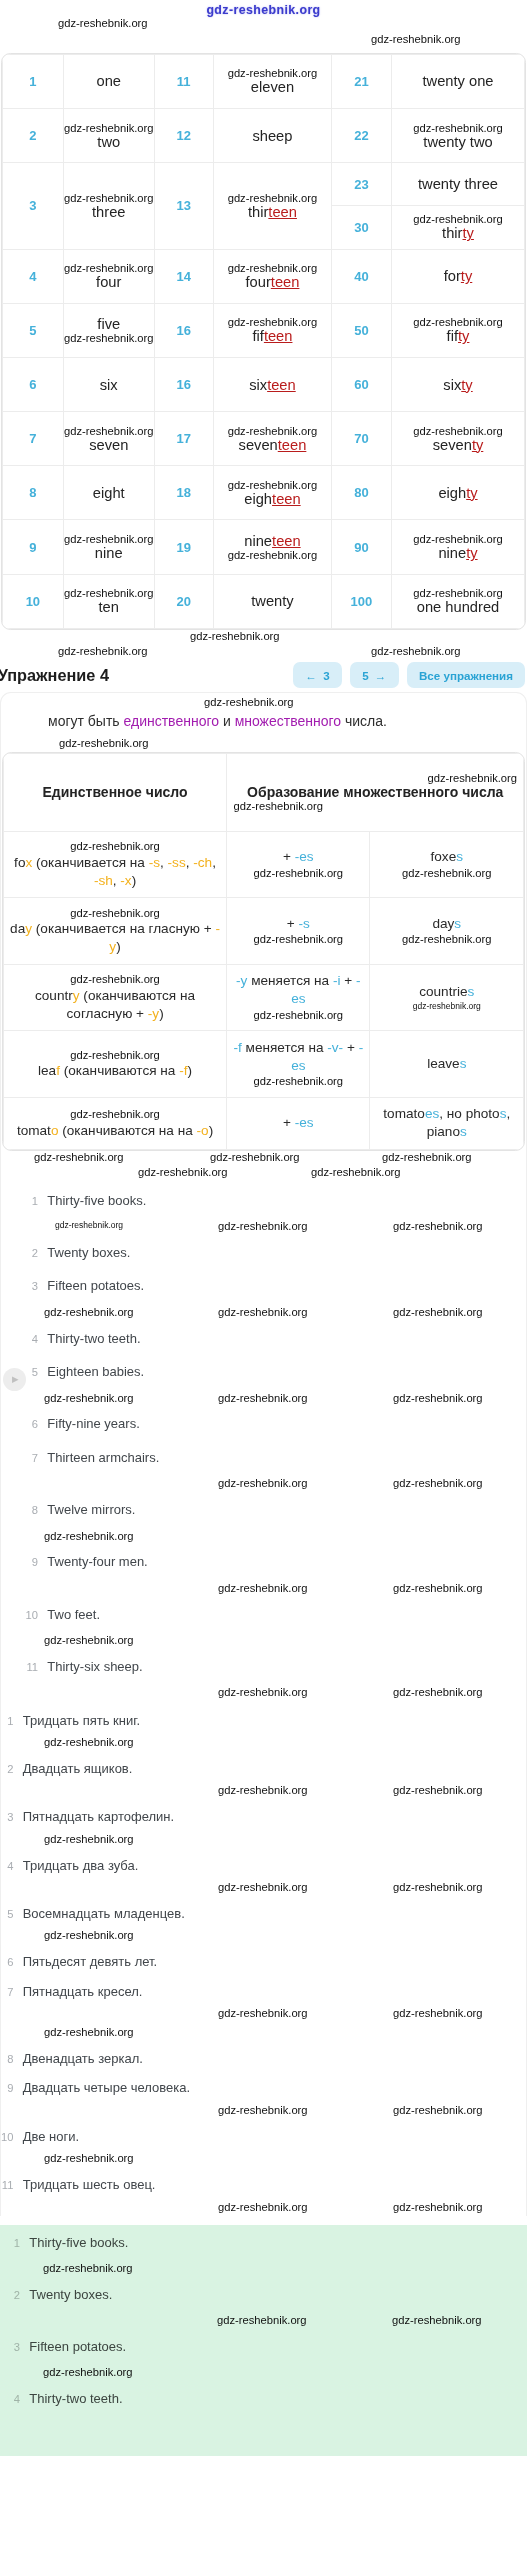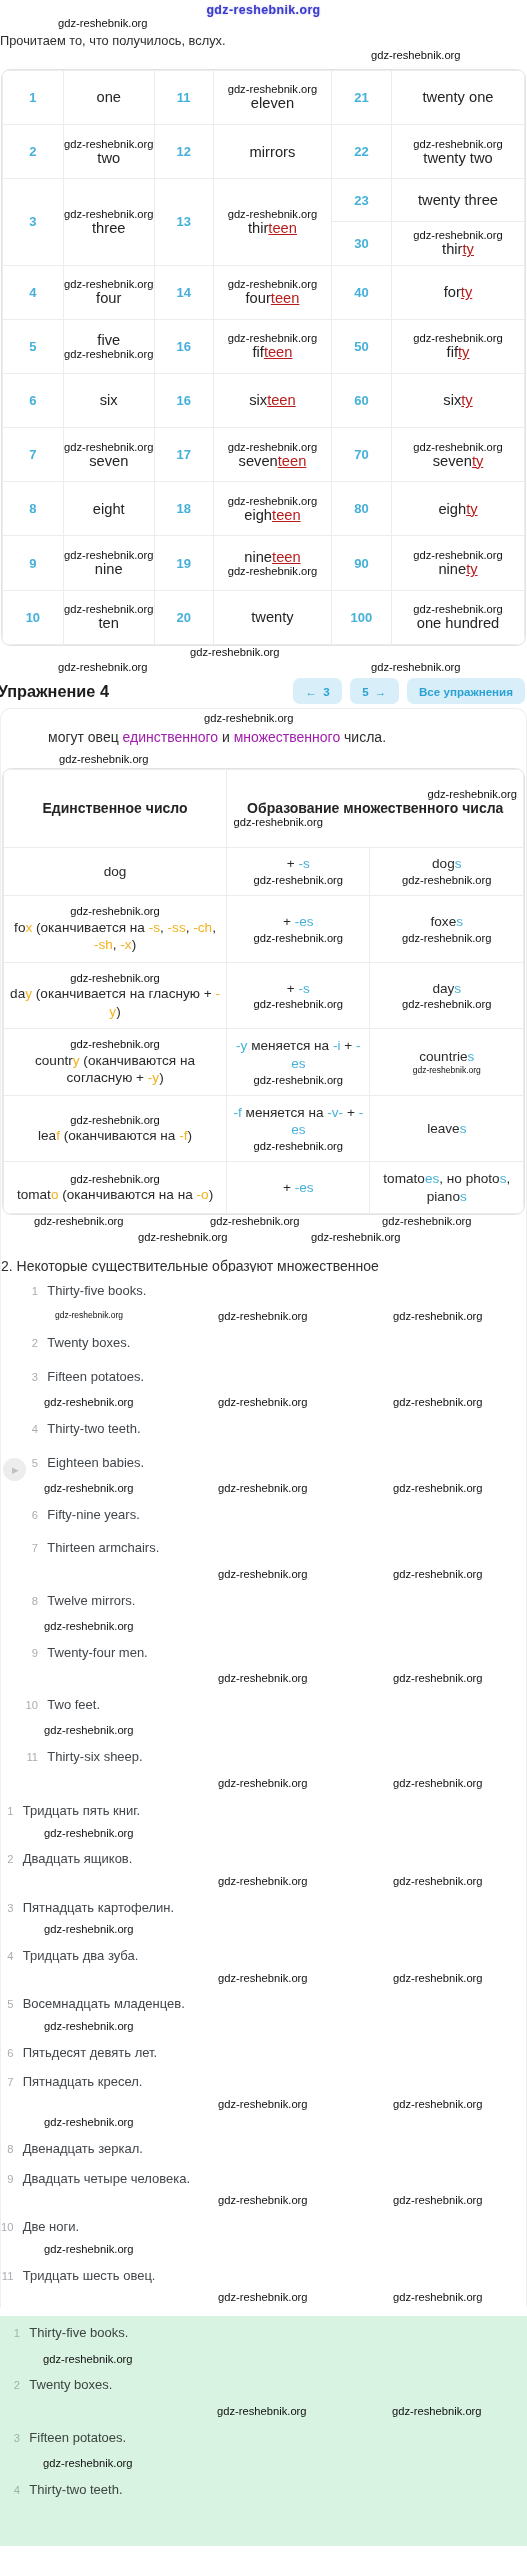--- a/index.html
+++ b/index.html
@@ -73,21 +73,20 @@
 <body>
 
 <div id="page">
 
   <div class="logo-line">gdz-reshebnik.org</div>
 
   <div class="intro">
     <div class="wmrow">
       <span class="wm" style="left:58px">gdz-reshebnik.org</span>
     </div>
-    <p style="margin-top:0">Прочитаем то, что получилось, вслух.</p>
     <div class="wmrow">
       <span class="wm" style="left:371px">gdz-reshebnik.org</span>
     </div>
   </div>
 
   <div class="tbl-wrap">
     <table class="numtab">
       <colgroup>
         <col style="width:64px">
           <col style="width:82px">
@@ -102,21 +101,21 @@
             <td class="c-word"><span><span class="sg-d">one</span></span></td>
             <td class="c-num"><span>11</span></td>
             <td class="c-word"><span class="wm cellwm">gdz-reshebnik.org</span><span><span class="sg-d">eleven</span></span></td>
             <td class="c-num"><span>21</span></td>
             <td class="c-word"><span><span class="sg-d">twenty one</span></span></td>
           </tr>
           <tr>
             <td class="c-num"><span>2</span></td>
             <td class="c-word"><span class="wm cellwm">gdz-reshebnik.org</span><span><span class="sg-d">two</span></span></td>
             <td class="c-num"><span>12</span></td>
-            <td class="c-word"><span><span class="sg-d">mirrors</span></span></td>
+            <td class="c-word"><span><span class="sg-d">sheep</span></span></td>
             <td class="c-num"><span>22</span></td>
             <td class="c-word"><span class="wm cellwm">gdz-reshebnik.org</span><span><span class="sg-d">twenty two</span></span></td>
           </tr>
           <tr>
             <td class="c-num" rowspan="2"><span>3</span></td>
             <td class="c-word" rowspan="2"><span class="wm cellwm">gdz-reshebnik.org</span><span><span class="sg-d">three</span></span></td>
             <td class="c-num" rowspan="2"><span>13</span></td>
             <td class="c-word" rowspan="2"><span class="wm cellwm">gdz-reshebnik.org</span><span><span class="sg-d">thir</span><span class="sg-p">teen</span></span></td>
             <td class="c-num sub"><span>23</span></td>
             <td class="c-word sub"><span><span class="sg-d">twenty three</span></span></td>
@@ -208,21 +207,21 @@
       <button class="btn">
         <span>Все упражнения</span>
       </button>
     </div>
   </div>
 
   <div class="card2">
     <div class="wmrow">
       <span class="wm" style="left:203px">gdz-reshebnik.org</span>
     </div>
-    <div class="sentence"><span class="sg-d">могут овец </span><span class="sg-lb">единственного</span><span class="sg-d"> и </span><span class="sg-lb">множественного</span><span class="sg-d"> числа.</span></div>
+    <div class="sentence"><span class="sg-d">могут быть </span><span class="sg-lb">единственного</span><span class="sg-d"> и </span><span class="sg-lb">множественного</span><span class="sg-d"> числа.</span></div>
 
     <div class="wmrow">
       <span class="wm" style="left:58px">gdz-reshebnik.org</span>
     </div>
 
     <div class="tbl-wrap" style="margin-top:0">
       <table class="pltab">
         <colgroup>
           <col style="width:226px">
             <col style="width:144px">
@@ -234,25 +233,20 @@
               <span>Единственное число</span>
             </th>
             <th colspan="2">
               <span class="cellwm wm wm-right">gdz-reshebnik.org</span>
               <span>Образование множественного числа</span>
               <span class="cellwm wm wm-left">gdz-reshebnik.org</span>
             </th>
           </tr>
         </thead>
         <tbody id="pltab-body">
-            <tr>
-              <td><span><span class="sg-d">dog</span></span></td>
-              <td><span><span class="sg-d">+ </span><span class="sg-b">-s</span></span><span class="wm cellwm">gdz-reshebnik.org</span></td>
-              <td><span><span class="sg-d">dog</span><span class="sg-b">s</span></span><span class="wm cellwm">gdz-reshebnik.org</span></td>
-            </tr>
             <tr>
               <td><span class="wm cellwm">gdz-reshebnik.org</span><span><span class="sg-d">fo</span><span class="sg-y">x</span><span class="sg-d"> (оканчивается на </span><span class="sg-y">-s</span><span class="sg-d">, </span><span class="sg-y">-ss</span><span class="sg-d">, </span><span class="sg-y">-ch</span><span class="sg-d">, </span><span class="sg-y">-sh</span><span class="sg-d">, </span><span class="sg-y">-x</span><span class="sg-d">)</span></span></td>
               <td><span><span class="sg-d">+ </span><span class="sg-b">-es</span></span><span class="wm cellwm">gdz-reshebnik.org</span></td>
               <td><span><span class="sg-d">foxe</span><span class="sg-b">s</span></span><span class="wm cellwm">gdz-reshebnik.org</span></td>
             </tr>
             <tr>
               <td><span class="wm cellwm">gdz-reshebnik.org</span><span><span class="sg-d">da</span><span class="sg-y">y</span><span class="sg-d"> (оканчивается на гласную + </span><span class="sg-y">-y</span><span class="sg-d">)</span></span></td>
               <td><span><span class="sg-d">+ </span><span class="sg-b">-s</span></span><span class="wm cellwm">gdz-reshebnik.org</span></td>
               <td><span><span class="sg-d">day</span><span class="sg-b">s</span></span><span class="wm cellwm">gdz-reshebnik.org</span></td>
             </tr>
@@ -280,21 +274,20 @@
       <span class="wm" style="left:209px">gdz-reshebnik.org</span>
       <span class="wm" style="left:381px">gdz-reshebnik.org</span>
     </div>
 
 
     <div class="wmrow">
       <span class="wm" style="left:137px">gdz-reshebnik.org</span>
       <span class="wm" style="left:310px">gdz-reshebnik.org</span>
     </div>
 
-    <div class="sec2">2. Некоторые существительные образуют множественное</div>
 
     <div class="list list-en" id="list-en">
       <button class="play-btn">
         <span>▶</span>
       </button>
     <div class="li">
           <span class="num">1</span>
           <span class="txt">Thirty-five books.</span>
         </div>
         <div class="wmrow">

